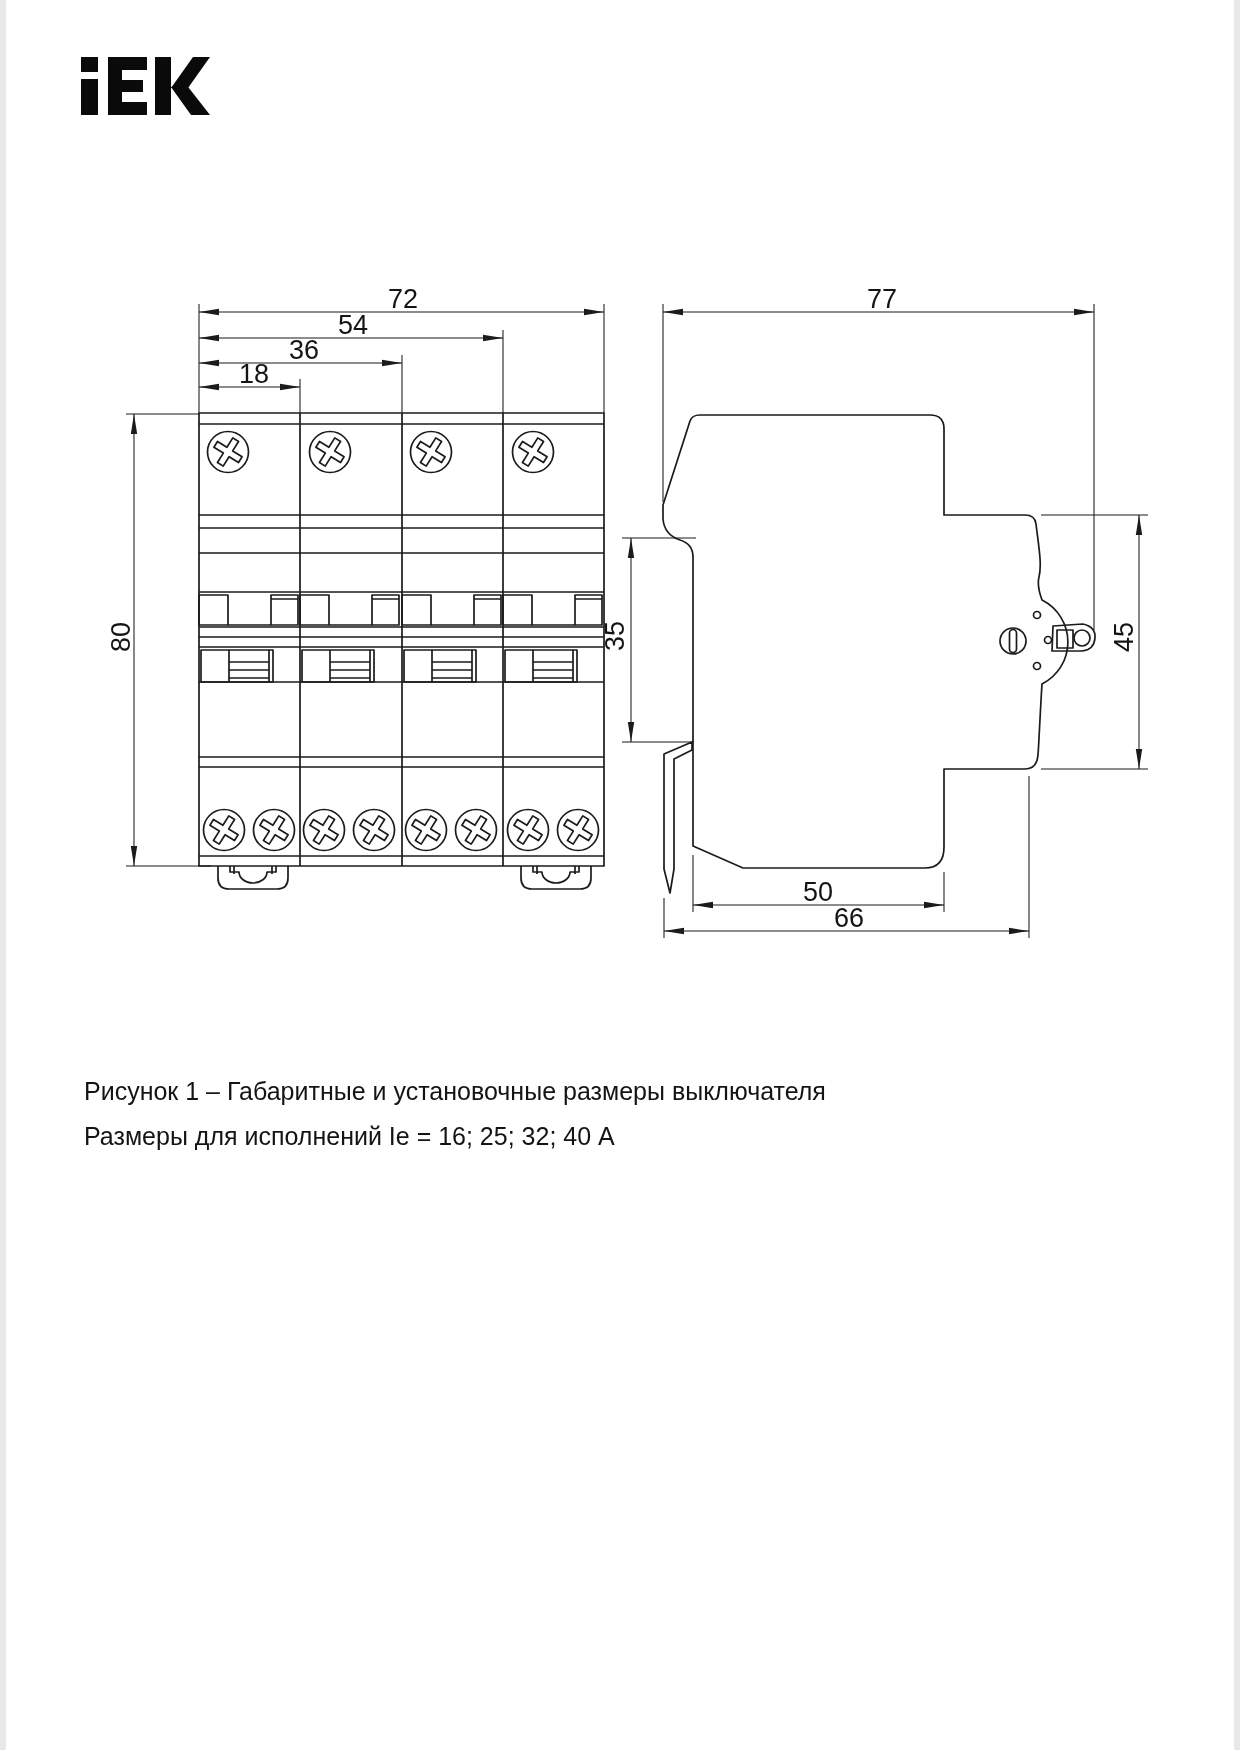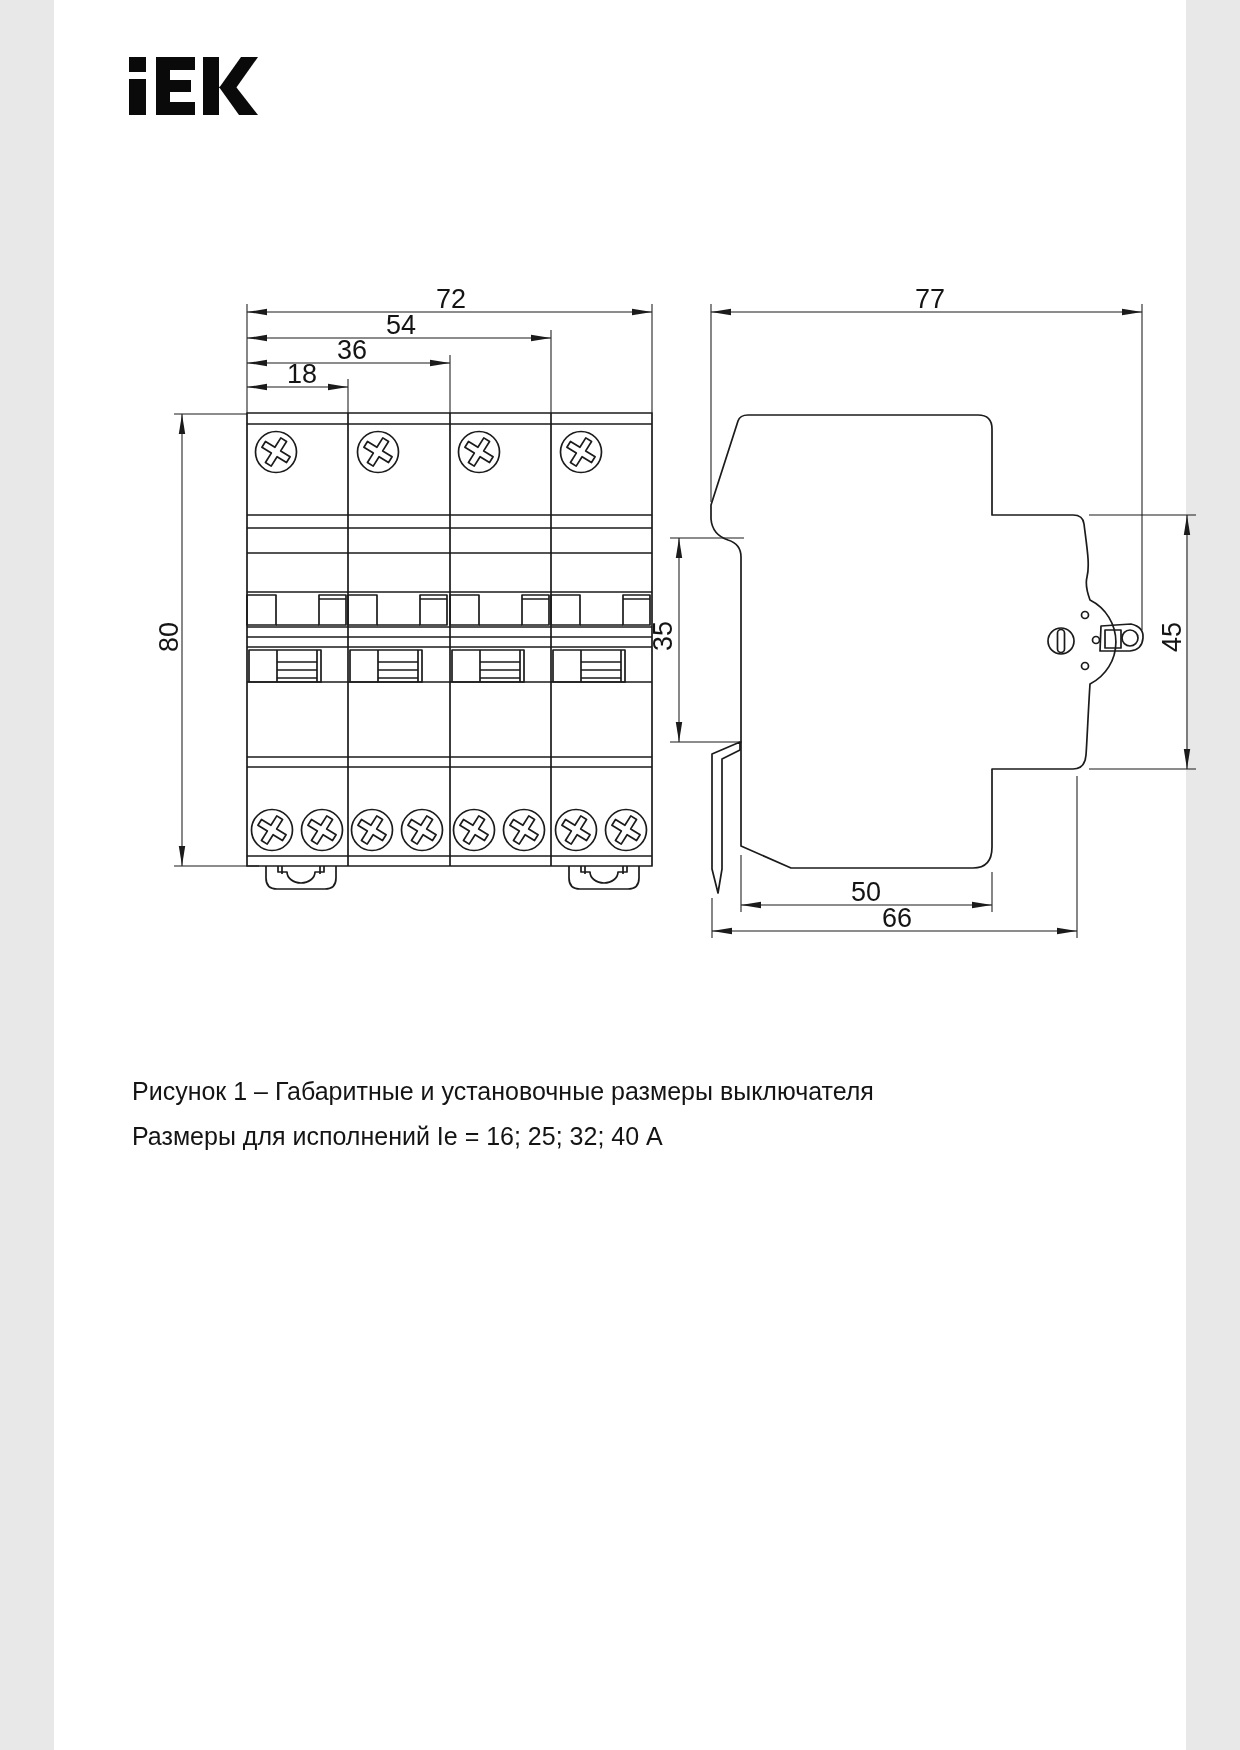--- a/index.html
+++ b/index.html
@@ -1,16 +1,16 @@
 <!DOCTYPE html>
 <html><head>
 <meta charset="utf-8">
 <style>
   html,body{margin:0;padding:0;background:#e8e8e8;}
-  .page{position:relative;width:1132px;height:1750px;background:#ffffff;margin:0 auto;
+  .page{position:relative;width:1228px;height:1750px;background:#ffffff;margin:0 auto;
         font-family:"Liberation Sans",sans-serif;}
   svg{display:block;}
   .main{stroke:#1b1b1b;stroke-width:1.7;fill:none;stroke-linejoin:round;}
   .thin{stroke:#1b1b1b;stroke-width:1.05;fill:none;}
   .dim-label{font-family:"Liberation Sans",sans-serif;font-size:27px;fill:#141414;}
   .caption-text{font-family:"Liberation Sans",sans-serif;font-size:25px;fill:#141414;}
   .logo-fill{fill:#0a0a0a;}
 </style>
 </head>
 <body>

